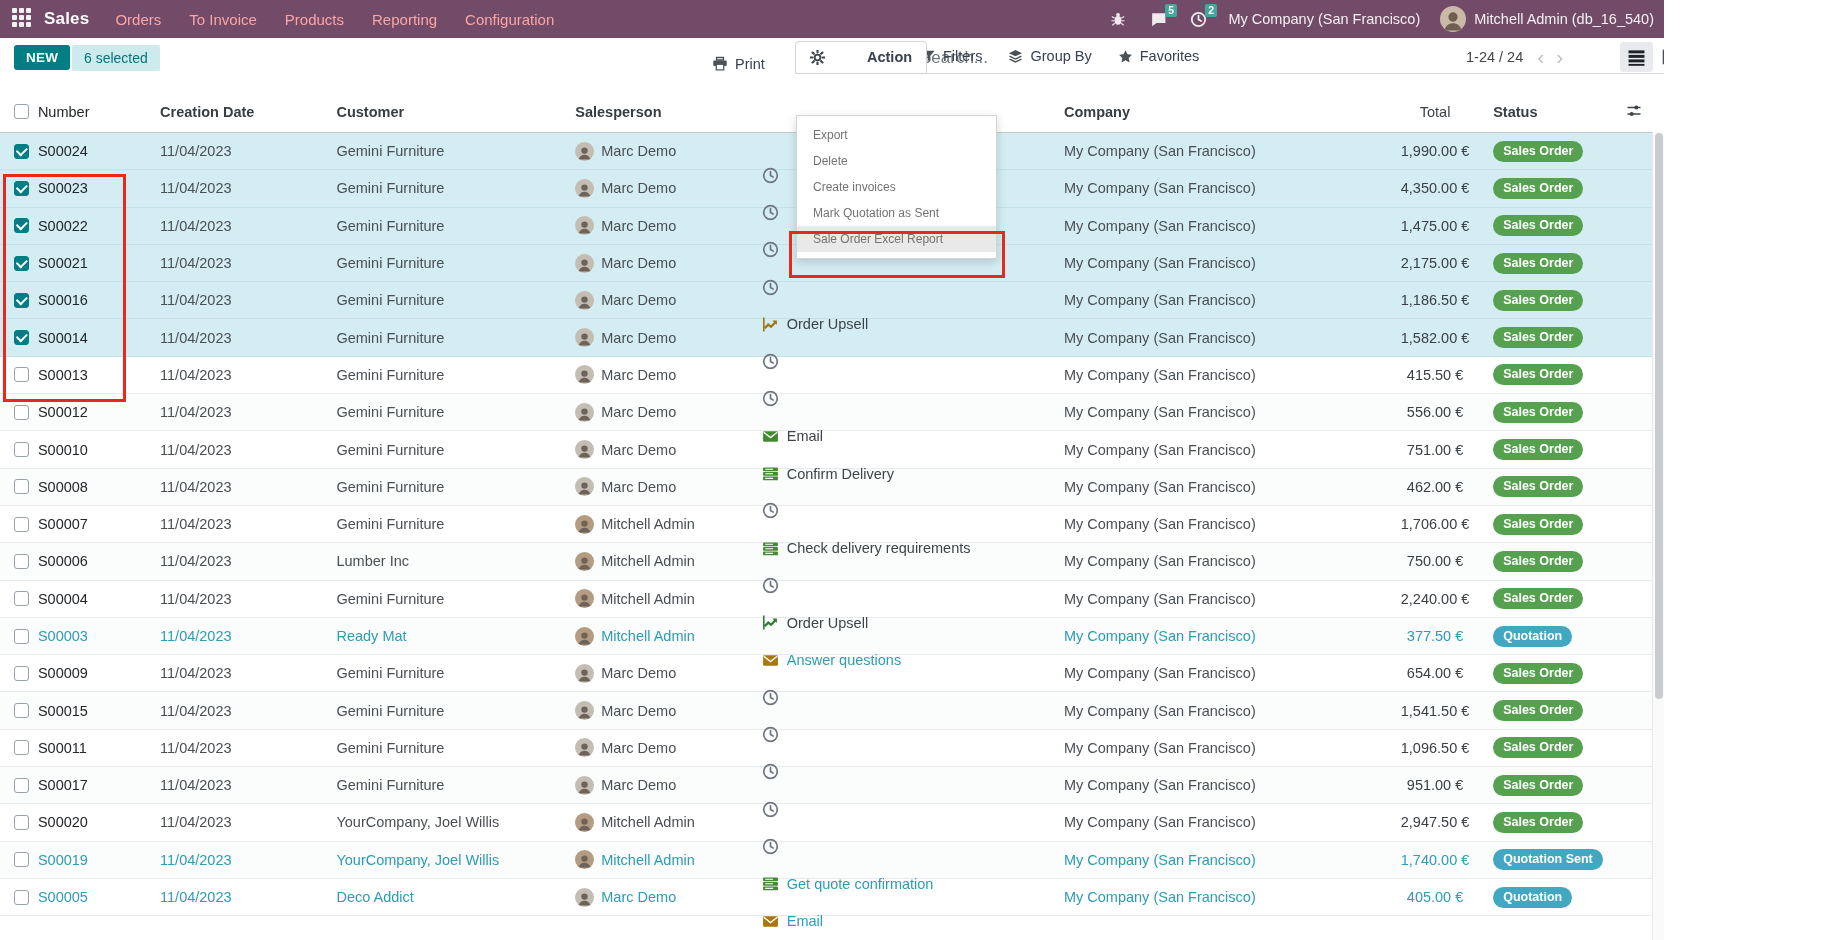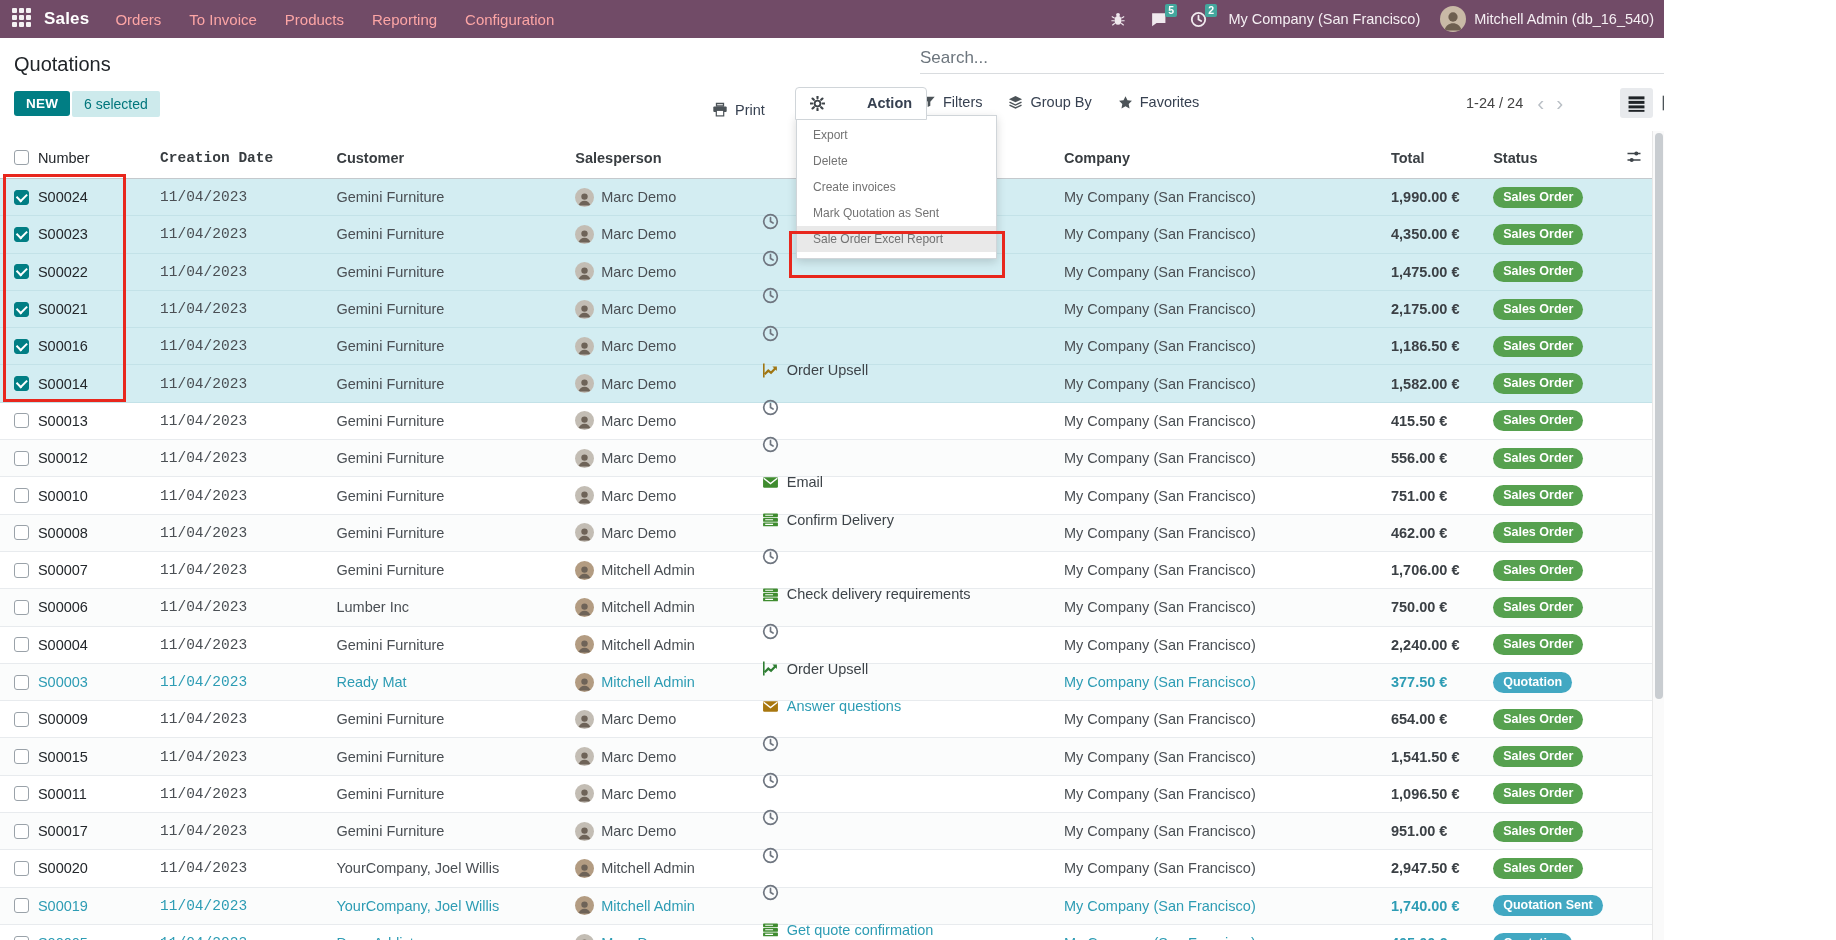--- a/index.html
+++ b/index.html
@@ -43,26 +43,26 @@
   
   .table { margin-top:16px; }
   .tr { display:flex; align-items:center; height:37.3px; border-bottom:1px solid #e8ebee; font-size:14.5px; color:#4a4f54; background:#fff;}
   .tr:nth-child(even){ background:#fbfcfc; }
   .thead { display:flex; align-items:center; height:42px; border-bottom:1px solid #c4c9cd; font-size:14.5px; font-weight:700; color:#383d41; position:relative;}
   .tr.selected { background:#d3edf2; border-bottom:1px solid #c3e2e8; }
   .tr.teal, .tr.teal .c-number { color:#2d9cb4; }
   .td,.th { padding:0; overflow:hidden; white-space:nowrap; }
   .c-check { width:40px; padding-left:14px; display:flex; align-items:center; }
   .c-number { width:133px; font-weight:400; color:#23272b; cursor:pointer;}
-  .c-date { width:192px;font-family:Liberation Mono, monospace; }
+  .c-date { width:192px; }
   .c-customer { width:260px; }
   .c-sales { width:203px; display:flex; align-items:center; gap:7px; }
   .c-activity { width:329px; display:flex; align-items:center; gap:7px; cursor:pointer; color:#3e4449;margin-top:48px;}
   .c-company { width:356px; }
-  .c-total { width:96px; text-align:left; font-weight:700; color:#3b4045;}
+  .c-total { width:96px; text-align:center; font-weight:400; color:#3b4045;}
   .c-status { width:200px; padding-left:14px; }
   .tr.teal .c-total, .tr.teal .c-activity { color:#2d9cb4; }
   .cb { width:15px; height:15px; border:1px solid #9aa2a9; border-radius:3px; background:#fff; display:inline-flex; align-items:center; justify-content:center; cursor:pointer;}
   .cb.checked { background:#017e84; border-color:#017e84; }
   .cb.checked::after { content:""; width:8px; height:4.5px; border-left:2px solid #fff; border-bottom:2px solid #fff; transform:rotate(-45deg) translate(0.5px,-1px); }
   .avatar { width:19px; height:19px; border-radius:50%; overflow:hidden; display:flex; align-items:flex-end; justify-content:center; flex:none;}
   .avatar.marc { background:#c3bdb4; } .avatar.mitchell { background:#b39c82; }
   .badge { display:inline-block; padding:3px 10px 4px; border-radius:11px; font-size:12.5px; font-weight:700; color:#fff; }
   .badge.green { background:#56a14f; }
   .badge.blue { background:#42a8c2; }
@@ -131,23 +131,20 @@
       <div class="nav-avatar">
         <svg viewBox="0 0 16 16" width="24" height="24">
             <circle cx="8" cy="6" r="3.1" fill="#6e5f50"></circle>
             <path d="M2.2 15c.9-3.2 3.2-4.8 5.8-4.8s4.9 1.6 5.8 4.8z" fill="#6e5f50"></path>
           </svg>
       </div>
       <div class="nav-user">Mitchell Admin (db_16_540)</div>
     </div>
   </div>
 
-  <div class="topbar">
-    <div class="page-title">Quotations</div>
-  </div>
   <div class="search-wrap">
     <input type="text" placeholder="Search..." style="">
     <svg viewBox="0 0 16 16" width="16" height="16">
         <circle cx="6.7" cy="6.7" r="4.6" fill="none" stroke="#5b6166" stroke-width="1.5"></circle>
         <path d="M10.2 10.2l4 4" stroke="#5b6166" stroke-width="1.6" stroke-linecap="round"></path>
       </svg>
   </div>
 
   <div class="controlbar">
     <button class="btn-new">NEW</button>

